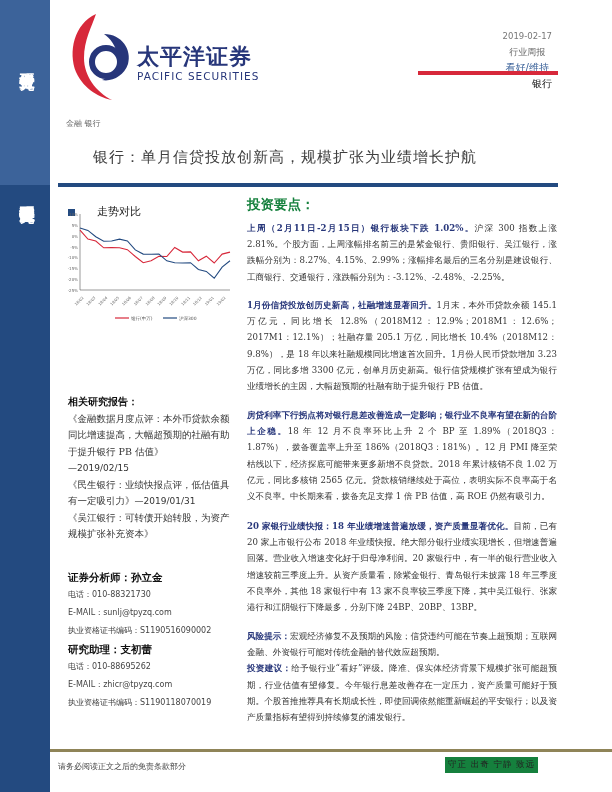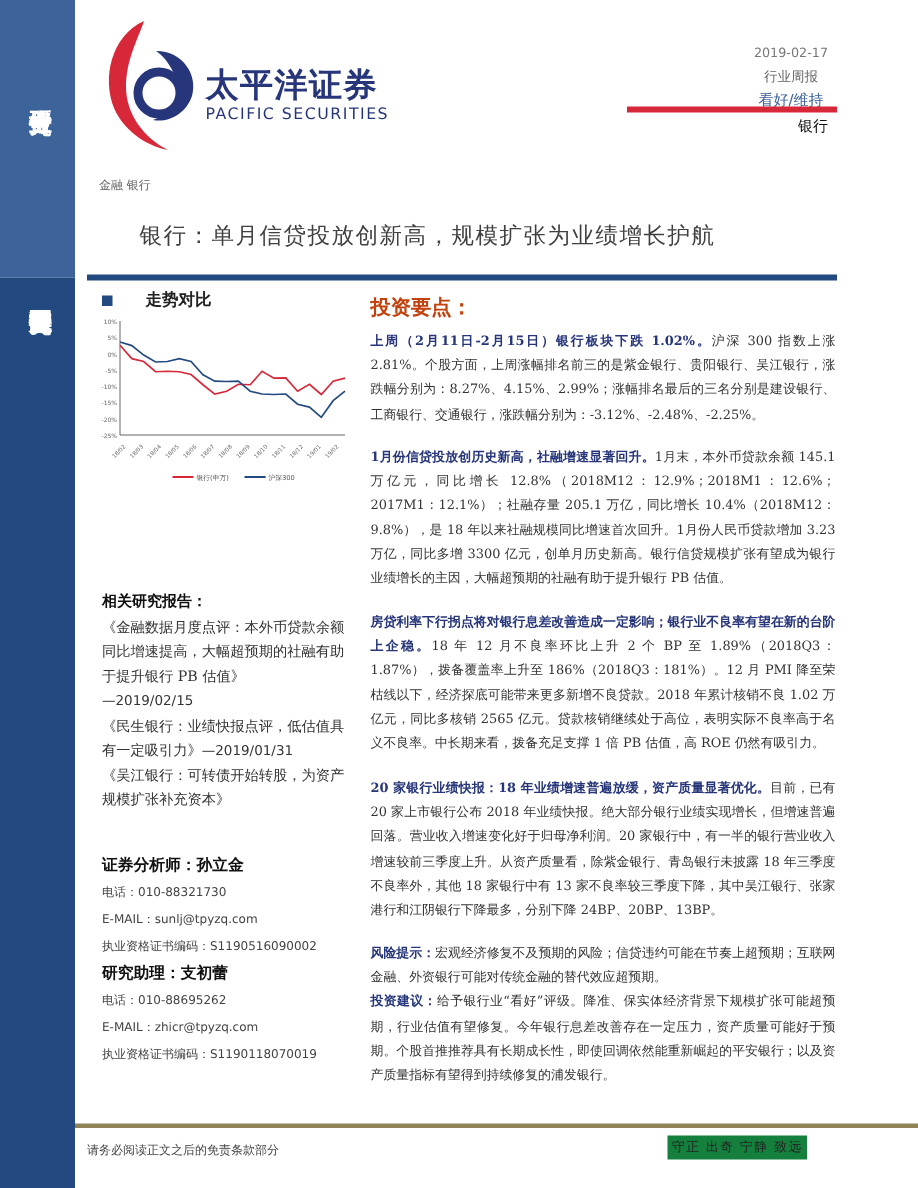--- a/index.html
+++ b/index.html
@@ -20,33 +20,33 @@
   .meta { position: absolute; right: 60px; top: 28px; text-align: center; font-family: "DejaVu Sans", sans-serif; }
   .meta .date { font-size: 8.5px; color: #777; line-height: 16px; }
   .meta .type { font-size: 9px; color: #666; line-height: 16px; }
   .meta .rating { font-size: 10px; color: #3c639a; line-height: 16px; }
   .redbar { position: absolute; left: 418px; top: 71px; width: 140px; height: 4px; background: #d7283a; }
   .sector { position: absolute; right: 60px; top: 77px; font-size: 10px; color: #111; font-family: Liberation Serif, serif; }
 
   .headline { position: absolute; left: 65px; top: 148px; font-size: 15px; color: #404040; letter-spacing: 1px; margin-left: 28px; }
   .title-bar { position: absolute; left: 58px; top: 183px; width: 500px; height: 4px; background: #234a80; }
 
-  .trend-head { position: absolute; left: 68px; top: 192px; font-size: 11px; font-weight: bold; }
+  .trend-head { position: absolute; left: 68px; top: 204px; font-size: 11px; font-weight: normal; }
   .trend-head .sq { display: inline-block; width: 7px; height: 7px; background: #234a80; margin-right: 22px; vertical-align: middle; }
   .chart { position: absolute; left: 60px; top: 210px; width: 175px; height: 115px; }
 
   .related { position: absolute; left: 68px; top: 394px; width: 162px; font-size: 9.5px; line-height: 16.5px; color: #333; }
   .related .h { font-weight: bold; font-size: 10px; color: #111; }
   .related .d { font-family: "DejaVu Sans", sans-serif; font-size: 9px; }
 
   .analysts { position: absolute; left: 68px; top: 568px; width: 170px; font-size: 8px; color: #444; font-family: "DejaVu Sans", sans-serif; }
   .analysts .h { font-family: "DejaVu Serif", serif; font-weight: bold; font-size: 10.5px; color: #111; line-height: 18px; }
   .analysts .r { line-height: 18px; }
 
-  .keypts { position: absolute; left: 247px; top: 196px; font-size: 13.5px; font-weight: bold; color: #c2410c; }
+  .keypts { position: absolute; left: 247px; top: 196px; font-size: 13.5px; font-weight: bold; color: #15803d; }
   .body { position: absolute; left: 247px; width: 310px; font-size: 8.6px; line-height: 16.2px; color: #333; text-align: justify; }
   .body .lead { color: #27367a; font-weight: bold; }
   .p1 { top: 220px; }
   .p2 { top: 297px; }
   .p3 { top: 407px; }
   .p4 { top: 518px; }
   .p5 { top: 628px; }
 
   .footer-line { position: absolute; left: 50px; top: 749px; width: 562px; height: 3px; background: #8f8458; }
   .footer-left { position: absolute; left: 58px; top: 761px; font-size: 8px; color: #444; }

